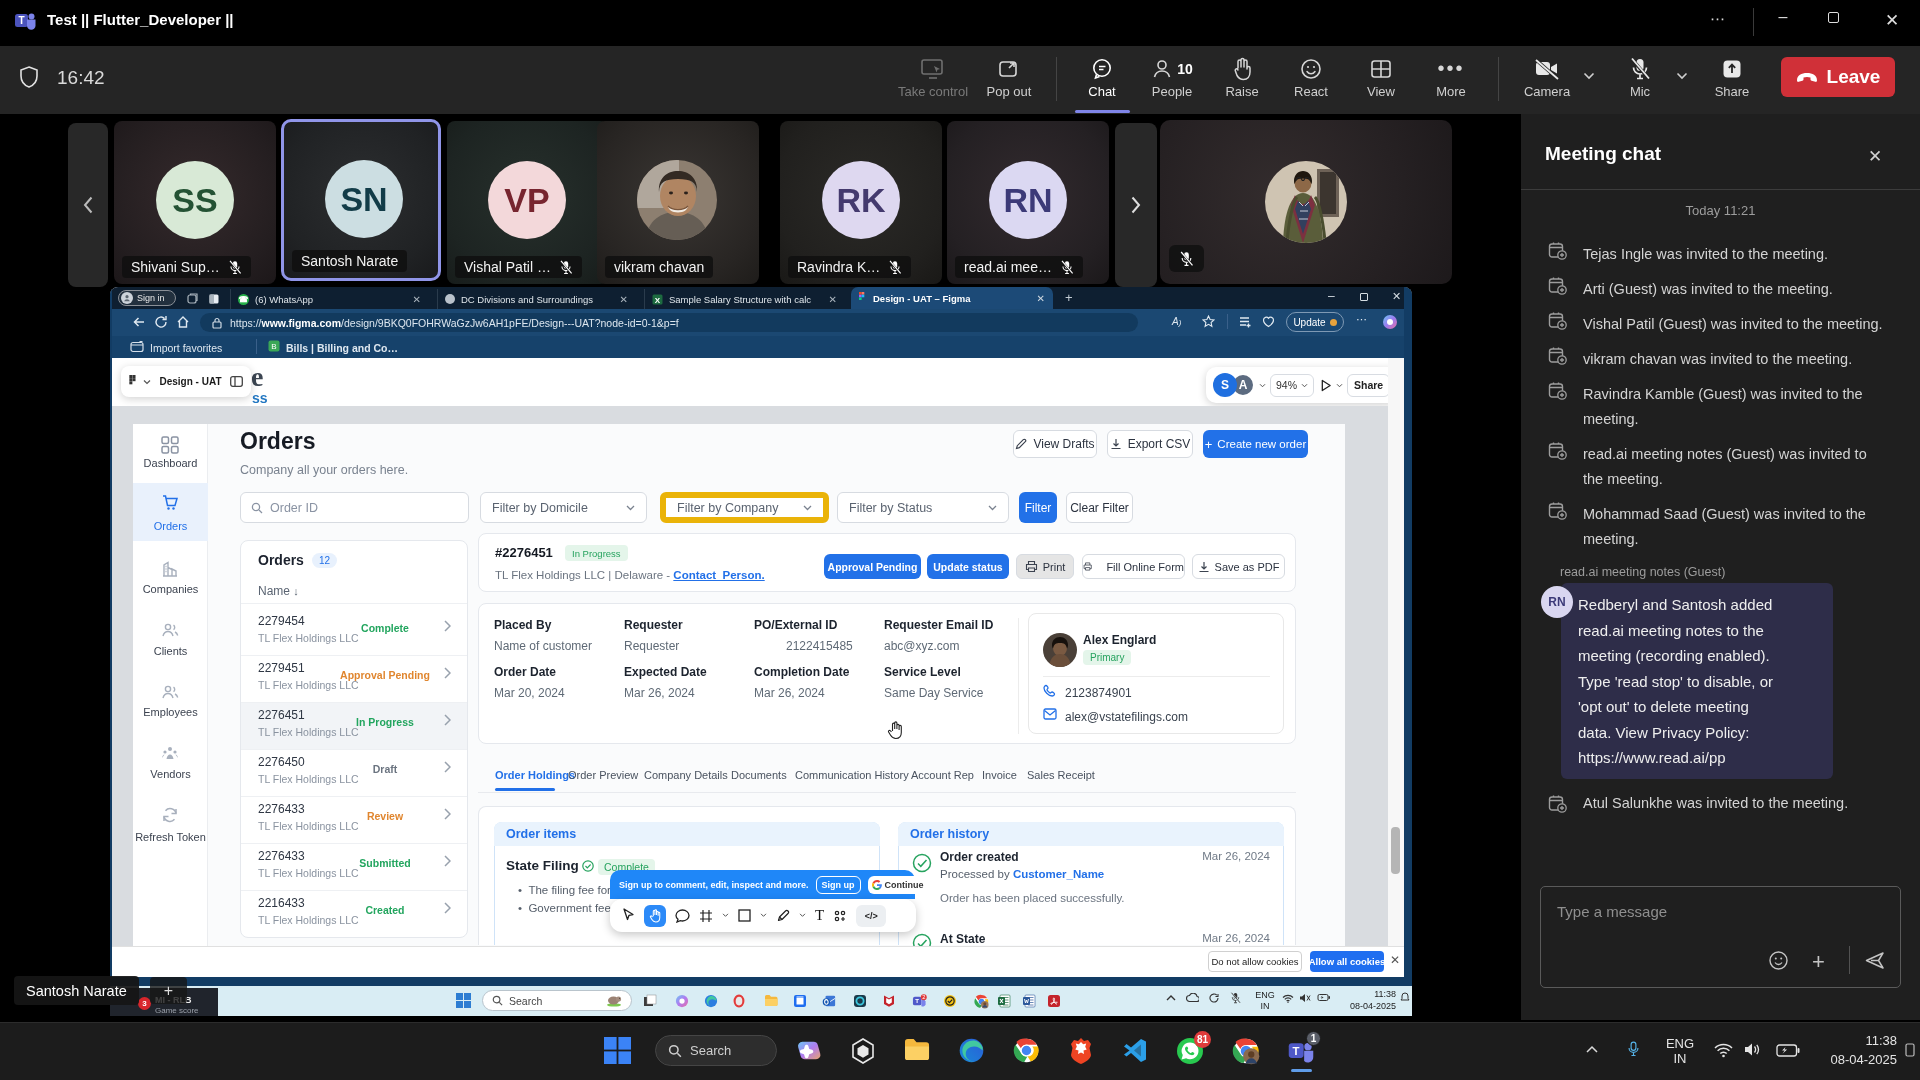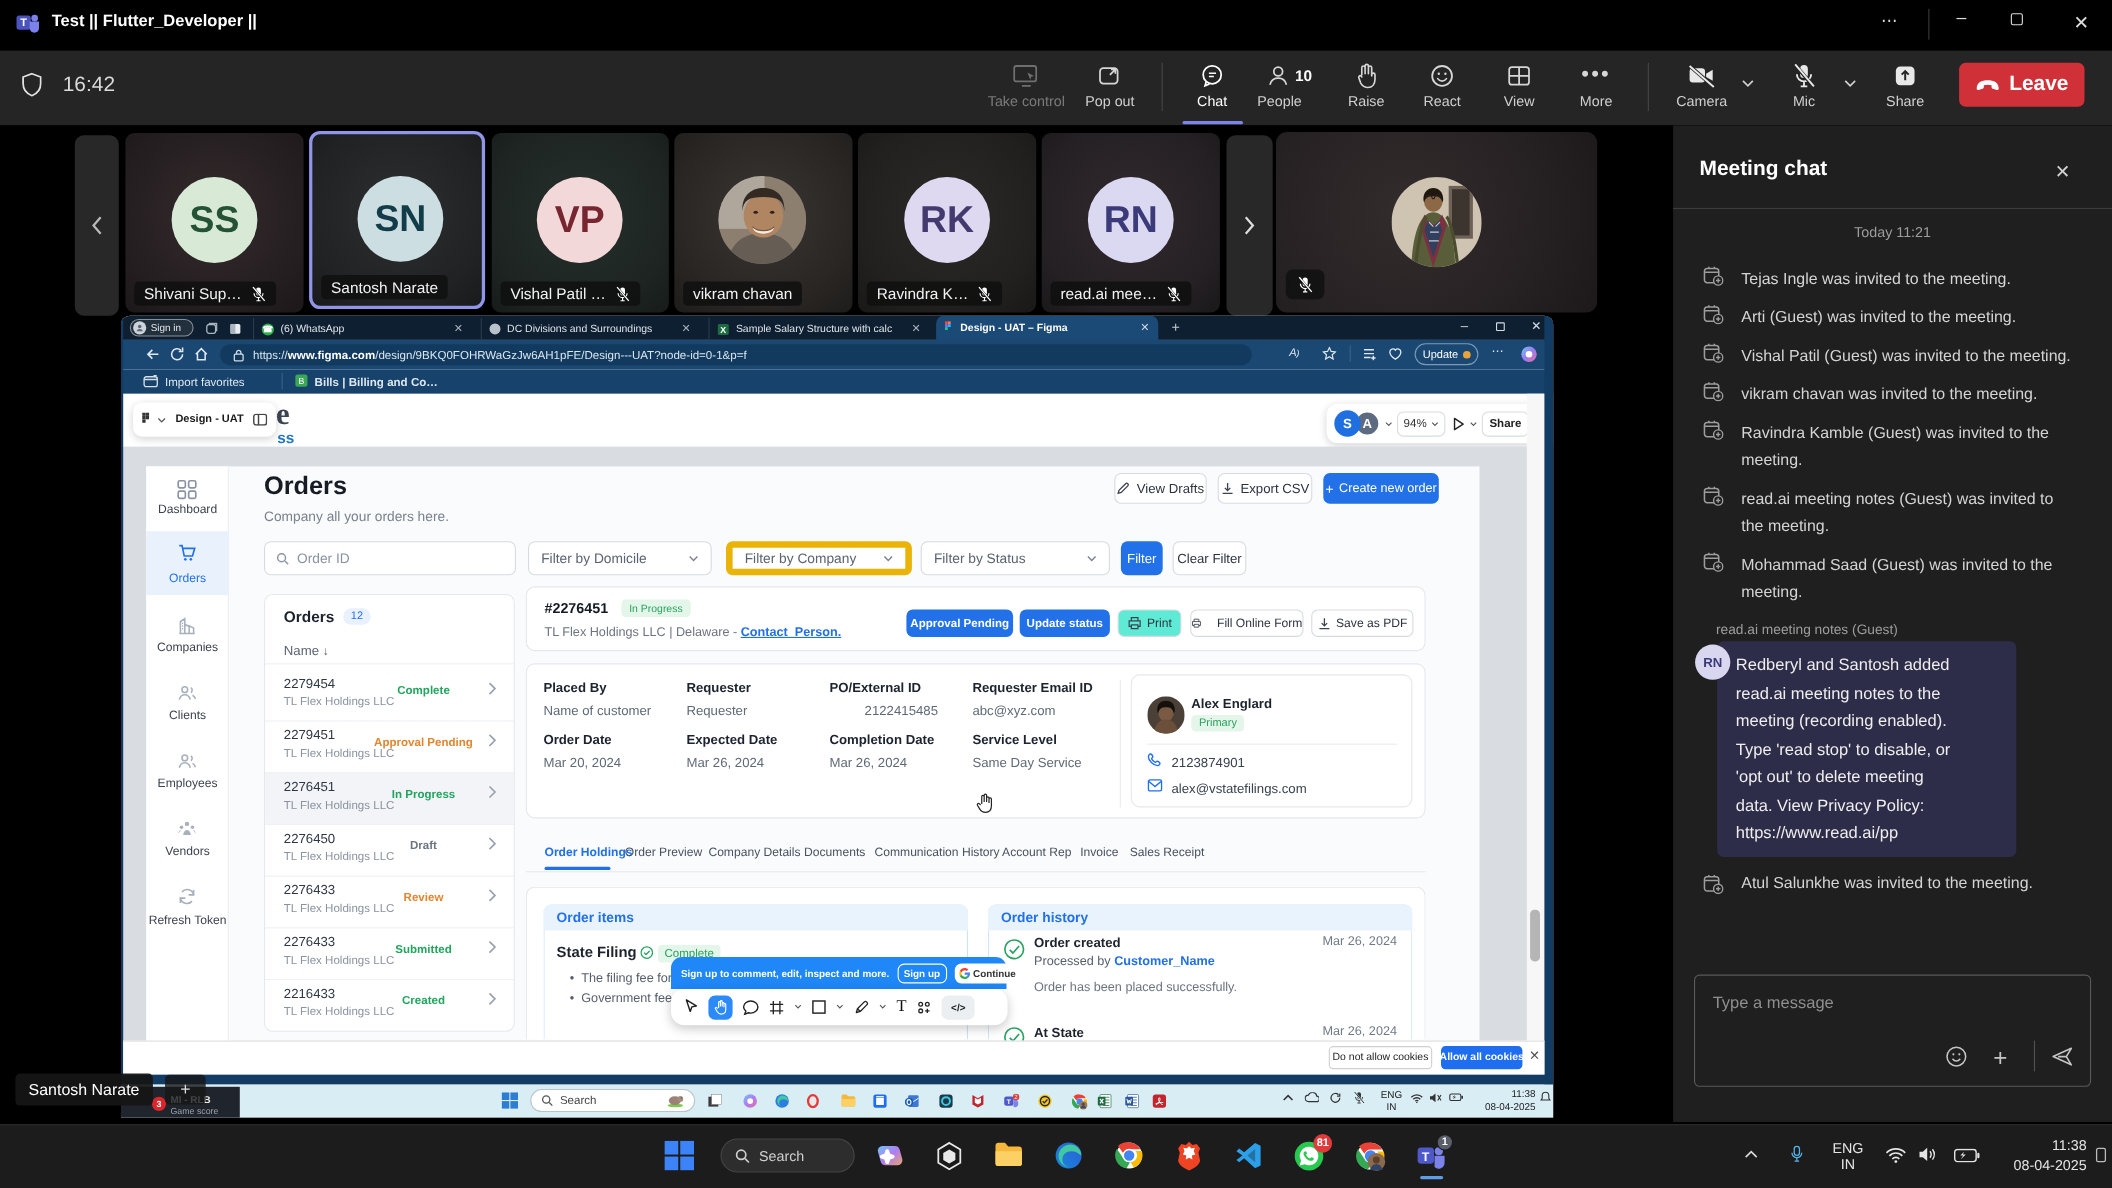--- a/index.html
+++ b/index.html
@@ -60,21 +60,21 @@
 <div class="ab" style="left:1074px;top:57px;width:56px;text-align:center;">
 <svg width="25" height="24" viewBox="0 0 25 24" style="margin:0 auto;">
       <circle cx="12" cy="11" r="8.2" fill="none" stroke="#fff" stroke-width="1.6"></circle>
       <path d="M6.5 17.5L5.5 21l4-1.6" fill="none" stroke="#fff" stroke-width="1.6"></path>
       <path d="M9 9.5h6.5M9 12.5h4.5" stroke="#fff" stroke-width="1.4"></path>
     </svg>
 <div style="color:#fff;font-size:13px;margin-top:3px;">Chat</div>
   </div>
 <div class="ab" style="left:1075px;top:110px;width:55px;height:3px;background:#7f85e8;border-radius:2px;"></div>
 
-<div class="ab" style="left:1143px;top:57px;width:58px;text-align:left;">
+<div class="ab" style="left:1143px;top:57px;width:58px;text-align:center;">
 <div class="flex" style="justify-content:center;gap:3px;">
 <svg width="23" height="24" viewBox="0 0 23 24">
         <circle cx="11" cy="8" r="4" fill="none" stroke="#d6d6d6" stroke-width="1.6"></circle>
         <path d="M3.5 20c1-4 4-6 7.5-6s6.5 2 7.5 6" fill="none" stroke="#d6d6d6" stroke-width="1.6"></path>
       </svg>
 <span style="color:#fff;font-size:14px;font-weight:bold;">10</span>
     </div>
 <div style="color:#cfcfcf;font-size:13px;margin-top:3px;">People</div>
   </div>
 
@@ -185,21 +185,21 @@
 <div class="ab" style="left:447px;top:121px;width:161px;height:163px;border-radius:8px;background:radial-gradient(circle at 50% 45%, #27302c 0%, #1d2422 70%, #171c1a 100%);">
 <div class="circ" style="left:41px;top:40px;width:78px;height:78px;background:#f3d8da;color:#77252f;font-size:34px;">VP</div>
 <div class="pill" style="left:8px;bottom:6px;">Vishal Patil …<svg width="14" height="15" viewBox="0 0 22 24">
         <rect x="7.5" y="2" width="7" height="12" rx="3.5" fill="#fff"></rect>
         <path d="M4.5 10.5a6.5 6.5 0 0 0 13 0M11 17v4M8 21.5h6" stroke="#fff" stroke-width="1.7" fill="none"></path>
         <path d="M2 1l18 21" stroke="#161616" stroke-width="3.4"></path>
         <path d="M3 1.5l17 20" stroke="#fff" stroke-width="1.8"></path>
       </svg></div>
   </div>
 
-<div class="ab" style="left:613px;top:121px;width:162px;height:163px;border-radius:8px;overflow:hidden;background:radial-gradient(circle at 50% 45%, #3a3633 0%, #282523 70%, #1e1c1a 100%);">
+<div class="ab" style="left:597px;top:121px;width:162px;height:163px;border-radius:8px;overflow:hidden;background:radial-gradient(circle at 50% 45%, #3a3633 0%, #282523 70%, #1e1c1a 100%);">
 <svg class="ab" style="left:40px;top:39px;" width="80" height="80" viewBox="0 0 80 80">
       <defs>
         <clipPath id="cv">
           <circle cx="40" cy="40" r="40"></circle>
         </clipPath>
       </defs>
       <g clip-path="url(#cv)">
         <rect width="80" height="80" fill="#8d7f70"></rect>
         <rect x="0" y="0" width="42" height="48" fill="#b0a79c"></rect>
         <path d="M8 80c3-20 16-28 32-28s29 8 32 28z" fill="#665e55"></path>
@@ -648,21 +648,21 @@
 <div class="ab" style="left:368px;top:246px;width:818px;height:59px;background:#fff;border:1px solid #e5e8ed;border-radius:8px;"></div>
 <div class="ab" style="left:385px;top:258px;color:#141922;font-size:13px;font-weight:bold;">#2276451</div>
 <div class="ab" style="left:455px;top:258px;background:#e4f5ea;color:#27a35f;font-size:9.5px;border-radius:4px;padding:2.5px 7px;">In Progress</div>
 <div class="ab" style="left:385px;top:282px;color:#6b7480;font-size:11.5px;">TL Flex Holdings LLC | Delaware - <span style="color:#2270e8;text-decoration:underline;font-weight:bold;">Contact_Person.</span></div>
 <div class="ab flex" style="left:714px;top:267px;width:97px;height:25px;background:#2271e8;border-radius:6px;justify-content:center;white-space:nowrap;">
       <span style="color:#fff;font-size:10.5px;font-weight:bold;">Approval Pending</span>
     </div>
 <div class="ab flex" style="left:817px;top:267px;width:82px;height:25px;background:#2271e8;border-radius:6px;justify-content:center;white-space:nowrap;">
       <span style="color:#fff;font-size:10.5px;font-weight:bold;">Update status</span>
     </div>
-<div class="ab flex" style="left:906px;top:267px;width:58px;height:25px;border:1px solid #d7dbe1;background:#5eead4;border-radius:6px;justify-content:center;gap:5px;">
+<div class="ab flex" style="left:906px;top:267px;width:58px;height:25px;border:1px solid #d7dbe1;background:#e5e5e5;border-radius:6px;justify-content:center;gap:5px;">
       <svg width="13" height="13" viewBox="0 0 13 13">
         <path d="M3.5 4.5V1.5h6v3M3.5 9.5h-2v-5h10v5h-2M3.5 8h6v3.5h-6z" fill="none" stroke="#3c4350" stroke-width="1.1"></path>
       </svg>
       <span style="color:#2c3340;font-size:11px;">Print</span>
     </div>
 <div class="ab flex" style="left:972px;top:267px;width:103px;height:25px;border:1px solid #d7dbe1;background:#fff;border-radius:6px;justify-content:center;gap:14px;">
       <svg width="13" height="13" viewBox="0 0 13 13">
         <path d="M3.5 4.5V1.5h6v3M3.5 9.5h-2v-5h10v5h-2M3.5 8h6v3.5h-6z" fill="none" stroke="#3c4350" stroke-width="1.1"></path>
       </svg>
       <span style="color:#2c3340;font-size:11px;white-space:nowrap;">Fill Online Form</span>

